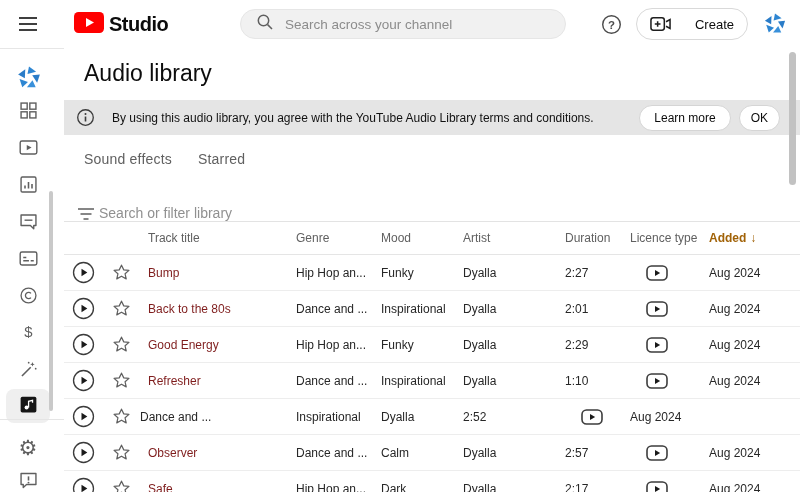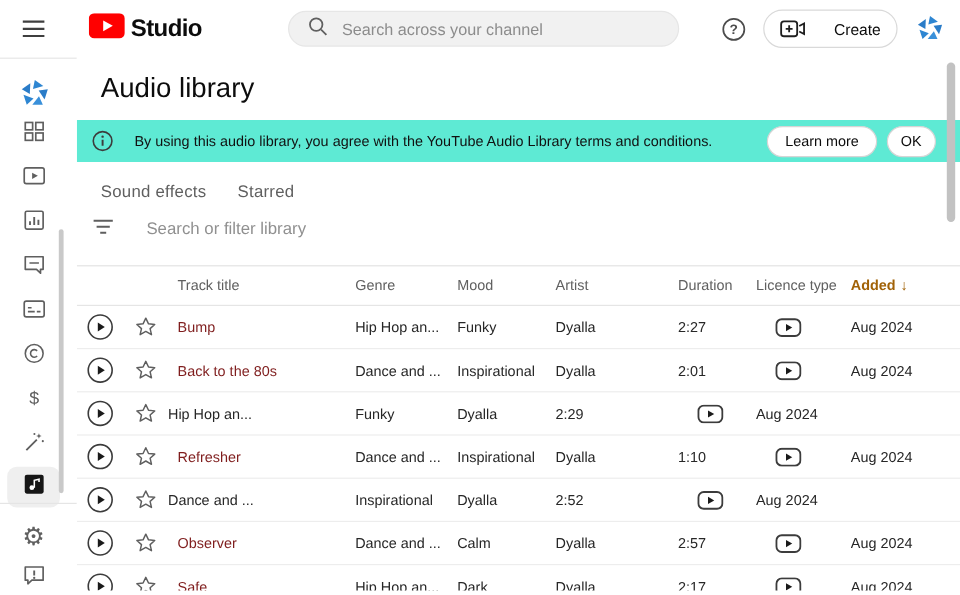--- a/index.html
+++ b/index.html
@@ -26,33 +26,33 @@
   .sb-item { position:absolute; left:0; width:56px; height:34px; display:flex; align-items:center; justify-content:center; cursor:pointer; }
   .sb-item.active { background:#efefef; border-radius:8px; left:6px; width:44px; }
   .sb-divider { position:absolute; left:0; top:370px; width:64px; height:1px; background:#e5e5e5; }
   .gear-glyph { font-size:21px; color:#5f5f5f; line-height:1; }
   .sb-scroll { position:absolute; left:49px; top:142px; width:4px; height:220px; background:#c9c9c9; border-radius:2px; }
 
   
   .main { position:absolute; top:44px; left:64px; width:736px; height:448px; background:#fff; overflow:hidden; }
   .page-title { height:56px; padding:16px 0 0 20px; font-size:23px; font-weight:500; color:#0c0c0c; }
 
-  .banner { height:35px; background:#5eead4; display:flex; align-items:center; padding:0 20px 0 12px; gap:17px; }
+  .banner { height:35px; background:#e5e5e5; display:flex; align-items:center; padding:0 20px 0 12px; gap:17px; }
   .banner-text { flex:1; font-size:12px; color:#111; }
   .pill { height:26px; border-radius:13px; border:1px solid #d5d5d5; background:#fff; font-size:12px; font-weight:500;
     color:#0c0c0c; padding:0 14px; cursor:pointer; font-family:inherit; }
   .pill.ok { padding:0 11px; margin-left:-9px; }
 
   .tabs { display:flex; gap:26px; padding-left:20px; height:47px; }
   .tab { display:flex; align-items:center; position:relative; font-size:14px; font-weight:500; letter-spacing:.2px;
     color:#606060; cursor:pointer; }
   .tab.active { color:#0c0c0c; }
   .tab.active::after { content:""; position:absolute; left:-3px; right:-3px; bottom:2px; height:3px; background:#030303; }
 
-  .filter-row { display:flex; align-items:flex-start; height:40px; border-bottom:1px solid #e3e3e3; padding-left:12px; gap:26px; }
+  .filter-row { display:flex; align-items:flex-end; height:40px; border-bottom:1px solid #e3e3e3; padding-left:12px; gap:3px; }
   .filter-row input { border:none; outline:none; font-size:14px; color:#333; width:400px; font-family:inherit; }
   .filter-row input::placeholder { color:#909090; }
 
   .grid { display:grid; grid-template-columns:38px 38px 156px 85px 82px 102px 65px 79px 1fr; align-items:center; }
   .thead { height:33px; border-bottom:1px solid #e5e5e5; }
   .th { font-size:12px; color:#606060; }
   .th.title-col { padding-left:8px; }
   .th.sorted { color:#a16207; font-weight:700; }
   .sort-arrow { margin-left:4px; font-weight:400; }
   .trow { height:36px; border-bottom:1px solid #ededed; cursor:pointer; }
@@ -332,20 +332,21 @@
           <svg width="23" height="23" viewBox="0 0 24 24">
               <circle cx="12" cy="12" r="10.4" fill="none" stroke="#3c3c3c" stroke-width="1.4"></circle>
               <path d="M9.9 8.1 L16 12 L9.9 15.9 Z" fill="#1a1a1a"></path>
             </svg>
         </div>
         <div class="c-icon">
           <svg width="21" height="21" viewBox="0 0 24 24">
               <path d="M12 3.6 L14.6 9 L20.5 9.6 L16.1 13.5 L17.4 19.3 L12 16.2 L6.6 19.3 L7.9 13.5 L3.5 9.6 L9.4 9 Z" fill="none" stroke="#5f5f5f" stroke-width="1.4" stroke-linejoin="round"></path>
             </svg>
         </div>
+        <div class="cell title">Good Energy</div>
         <div class="cell">Hip Hop an...</div>
         <div class="cell">Funky</div>
         <div class="cell">Dyalla</div>
         <div class="cell">2:29</div>
         <div class="c-lic">
           <svg width="22" height="16" viewBox="0 0 22 16">
               <rect x="1" y="1" width="20" height="14" rx="4.5" fill="none" stroke="#3c3c3c" stroke-width="1.6"></rect>
               <path d="M9 5 L14.2 8 L9 11 Z" fill="#1a1a1a"></path>
             </svg>
         </div>

